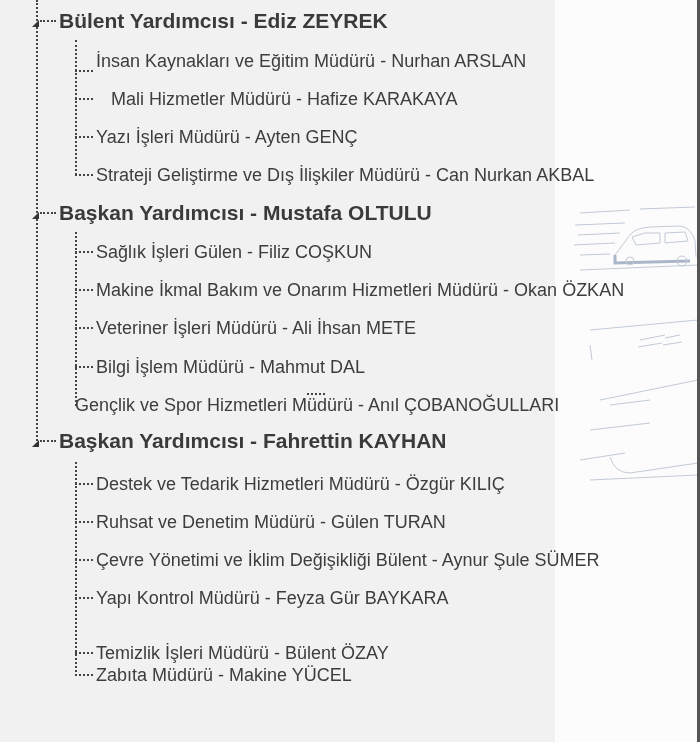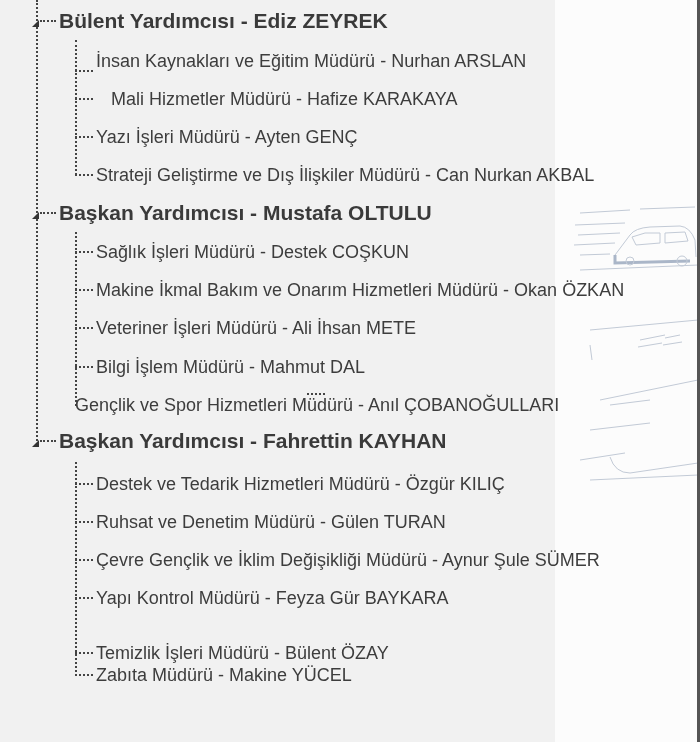--- a/index.html
+++ b/index.html
@@ -102,21 +102,21 @@
   </div>
 
 <div class="heading" style="top:199px;">
   <span class="arrow"></span>
   <span class="hconn"></span>
   <span class="htext">Başkan Yardımcısı - Mustafa OLTULU</span>
 </div>
 <div class="group-vline" style="top:232px;height:174px;"></div>
 <div class="item" style="top:240px;">
     <span class="conn"></span>
-    <span class="itext">Sağlık İşleri Müdürü - Destek COŞKUN</span>
+    <span class="itext">Sağlık İşleri Gülen - Filiz COŞKUN</span>
   </div>
 <div class="item" style="top:278px;">
     <span class="conn"></span>
     <span class="itext">Makine İkmal Bakım ve Onarım Hizmetleri Müdürü - Okan ÖZKAN</span>
   </div>
 <div class="item" style="top:316px;">
     <span class="conn"></span>
     <span class="itext">Veteriner İşleri Müdürü - Ali İhsan METE</span>
   </div>
 <div class="item" style="top:355px;">
@@ -137,21 +137,21 @@
 <div class="item" style="top:472px;">
     <span class="conn"></span>
     <span class="itext">Destek ve Tedarik Hizmetleri Müdürü - Özgür KILIÇ</span>
   </div>
 <div class="item" style="top:510px;">
     <span class="conn"></span>
     <span class="itext">Ruhsat ve Denetim Müdürü - Gülen TURAN</span>
   </div>
 <div class="item" style="top:548px;">
     <span class="conn"></span>
-    <span class="itext">Çevre Gençlik ve İklim Değişikliği Müdürü - Aynur Şule SÜMER</span>
+    <span class="itext">Çevre Yönetimi ve İklim Değişikliği Bülent - Aynur Şule SÜMER</span>
   </div>
 <div class="item" style="top:586px;">
     <span class="conn"></span>
     <span class="itext">Yapı Kontrol Müdürü - Feyza Gür BAYKARA</span>
   </div>
 <div class="item" style="top:641px;">
     <span class="conn"></span>
     <span class="itext">Temizlik İşleri Müdürü - Bülent ÖZAY</span>
   </div>
 <div class="item" style="top:663px;">

